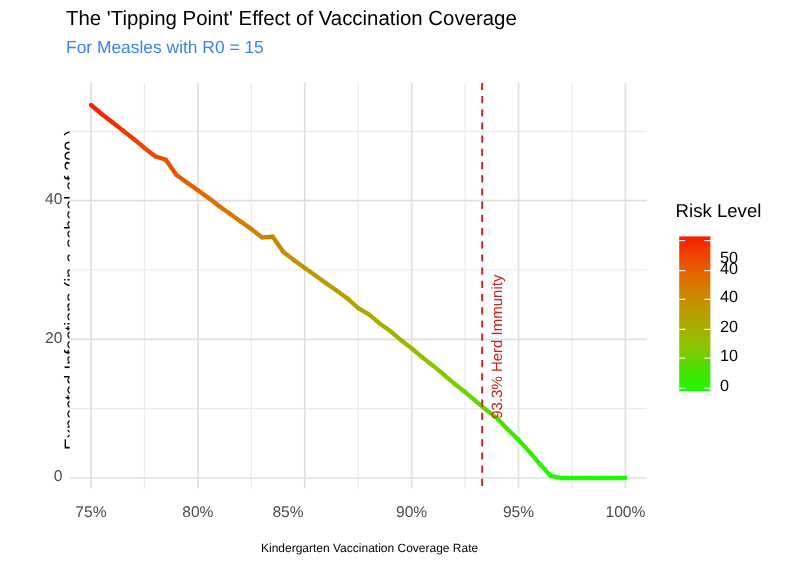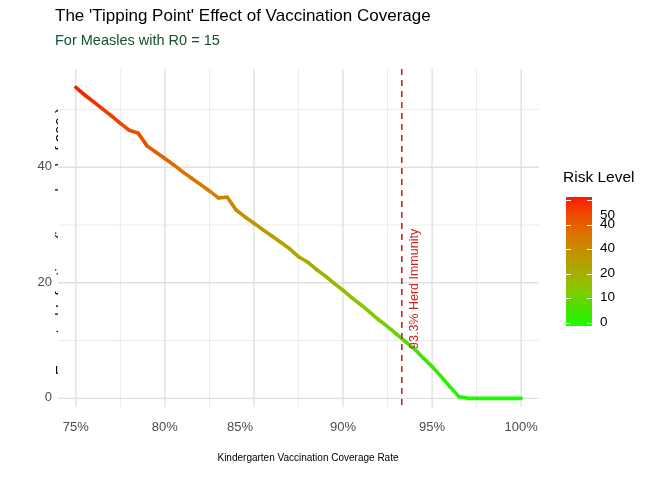--- a/index.html
+++ b/index.html
@@ -29,21 +29,21 @@
     top: 6px;
     font-size: 17px;
     color: #000000;
     white-space: nowrap;
   }
   .plot-subtitle {
     position: absolute;
     left: 55px;
     top: 32px;
     font-size: 14.5px;
-    color: #14532d;
+    color: #3b82f6;
     white-space: nowrap;
   }
 
   
   .y-axis-title {
     position: absolute;
     left: -110px;
     top: 233px;
     width: 340px;
     text-align: center;

